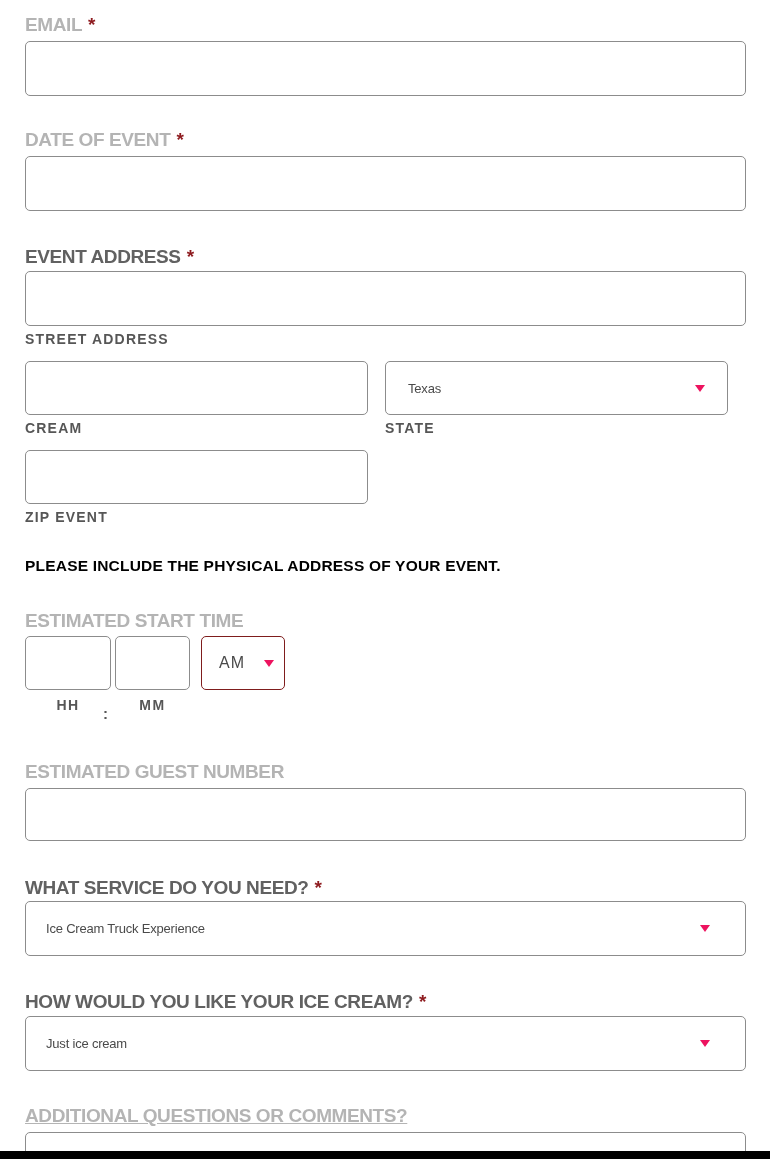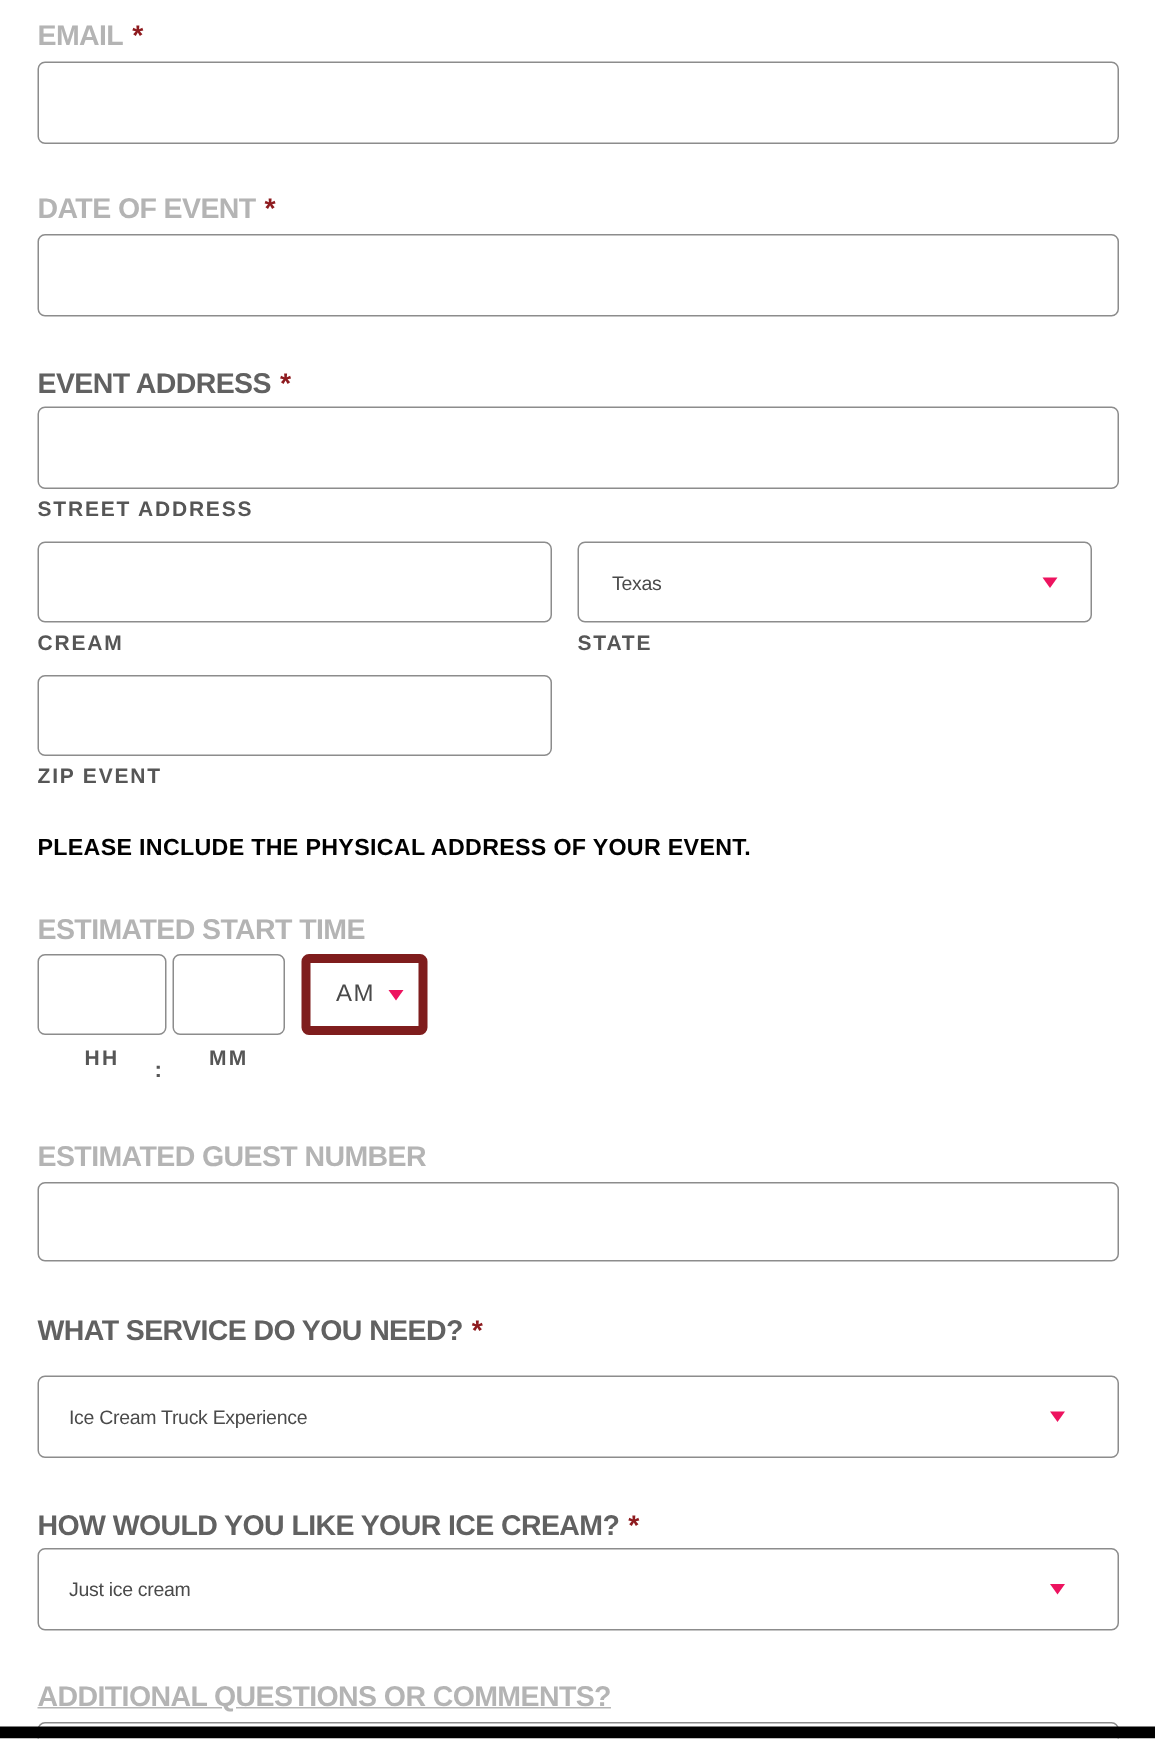--- a/index.html
+++ b/index.html
@@ -117,21 +117,21 @@
     color: #3d3d3d;
     text-align: center;
     outline: none;
   }
   .hh { width: 86px; }
   .mm { width: 75px; margin-left: 4px; }
   .meridiem {
     width: 84px; height: 54px;
     margin-left: 11px;
     display: flex; align-items: center; justify-content: space-between;
-    border: 6px solid #7f1d1d; border-radius: 5px;
+    border: 1px solid #7f1d1d; border-radius: 5px;
     padding: 0 10px 0 17px;
     cursor: pointer;
   }
   .meridiem .sel-text { font-size: 16px; color: #4a4a4a; letter-spacing: 1px; }
   .time-labels { position: relative; display: flex; margin-top: 7px; }
   .time-labels .tcell {
     font-size: 14px; font-weight: 700; letter-spacing: 1.5px;
     color: #565656; text-align: center;
   }
   .tcell.hh-l { width: 86px; }
@@ -139,21 +139,21 @@
   .time-colon {
     position: absolute;
     left: 78px; top: 8px;
     font-size: 15px; font-weight: 700; color: #565656;
   }
   
   .field-guests { margin-top: 50px; }
   .field-guests .label { margin-bottom: 7px; }
   .field-guests .tinput { height: 53px; }
   .field-service { margin-top: 38px; }
-  .field-service .label { margin-bottom: 20px; }
+  .field-service .label { margin-bottom: 4px; }
   .field-icecream { margin-top: 37px; }
   .field-icecream .label { margin-bottom: 5px; }
   .field-comments { margin-top: 36px; }
   .field-comments .label { margin-bottom: 7px; text-decoration: underline; }
   
   .bottom-bar {
     position: absolute;
     left: 0; top: 1151px;
     width: 770px; height: 8px;
     background: #000;

